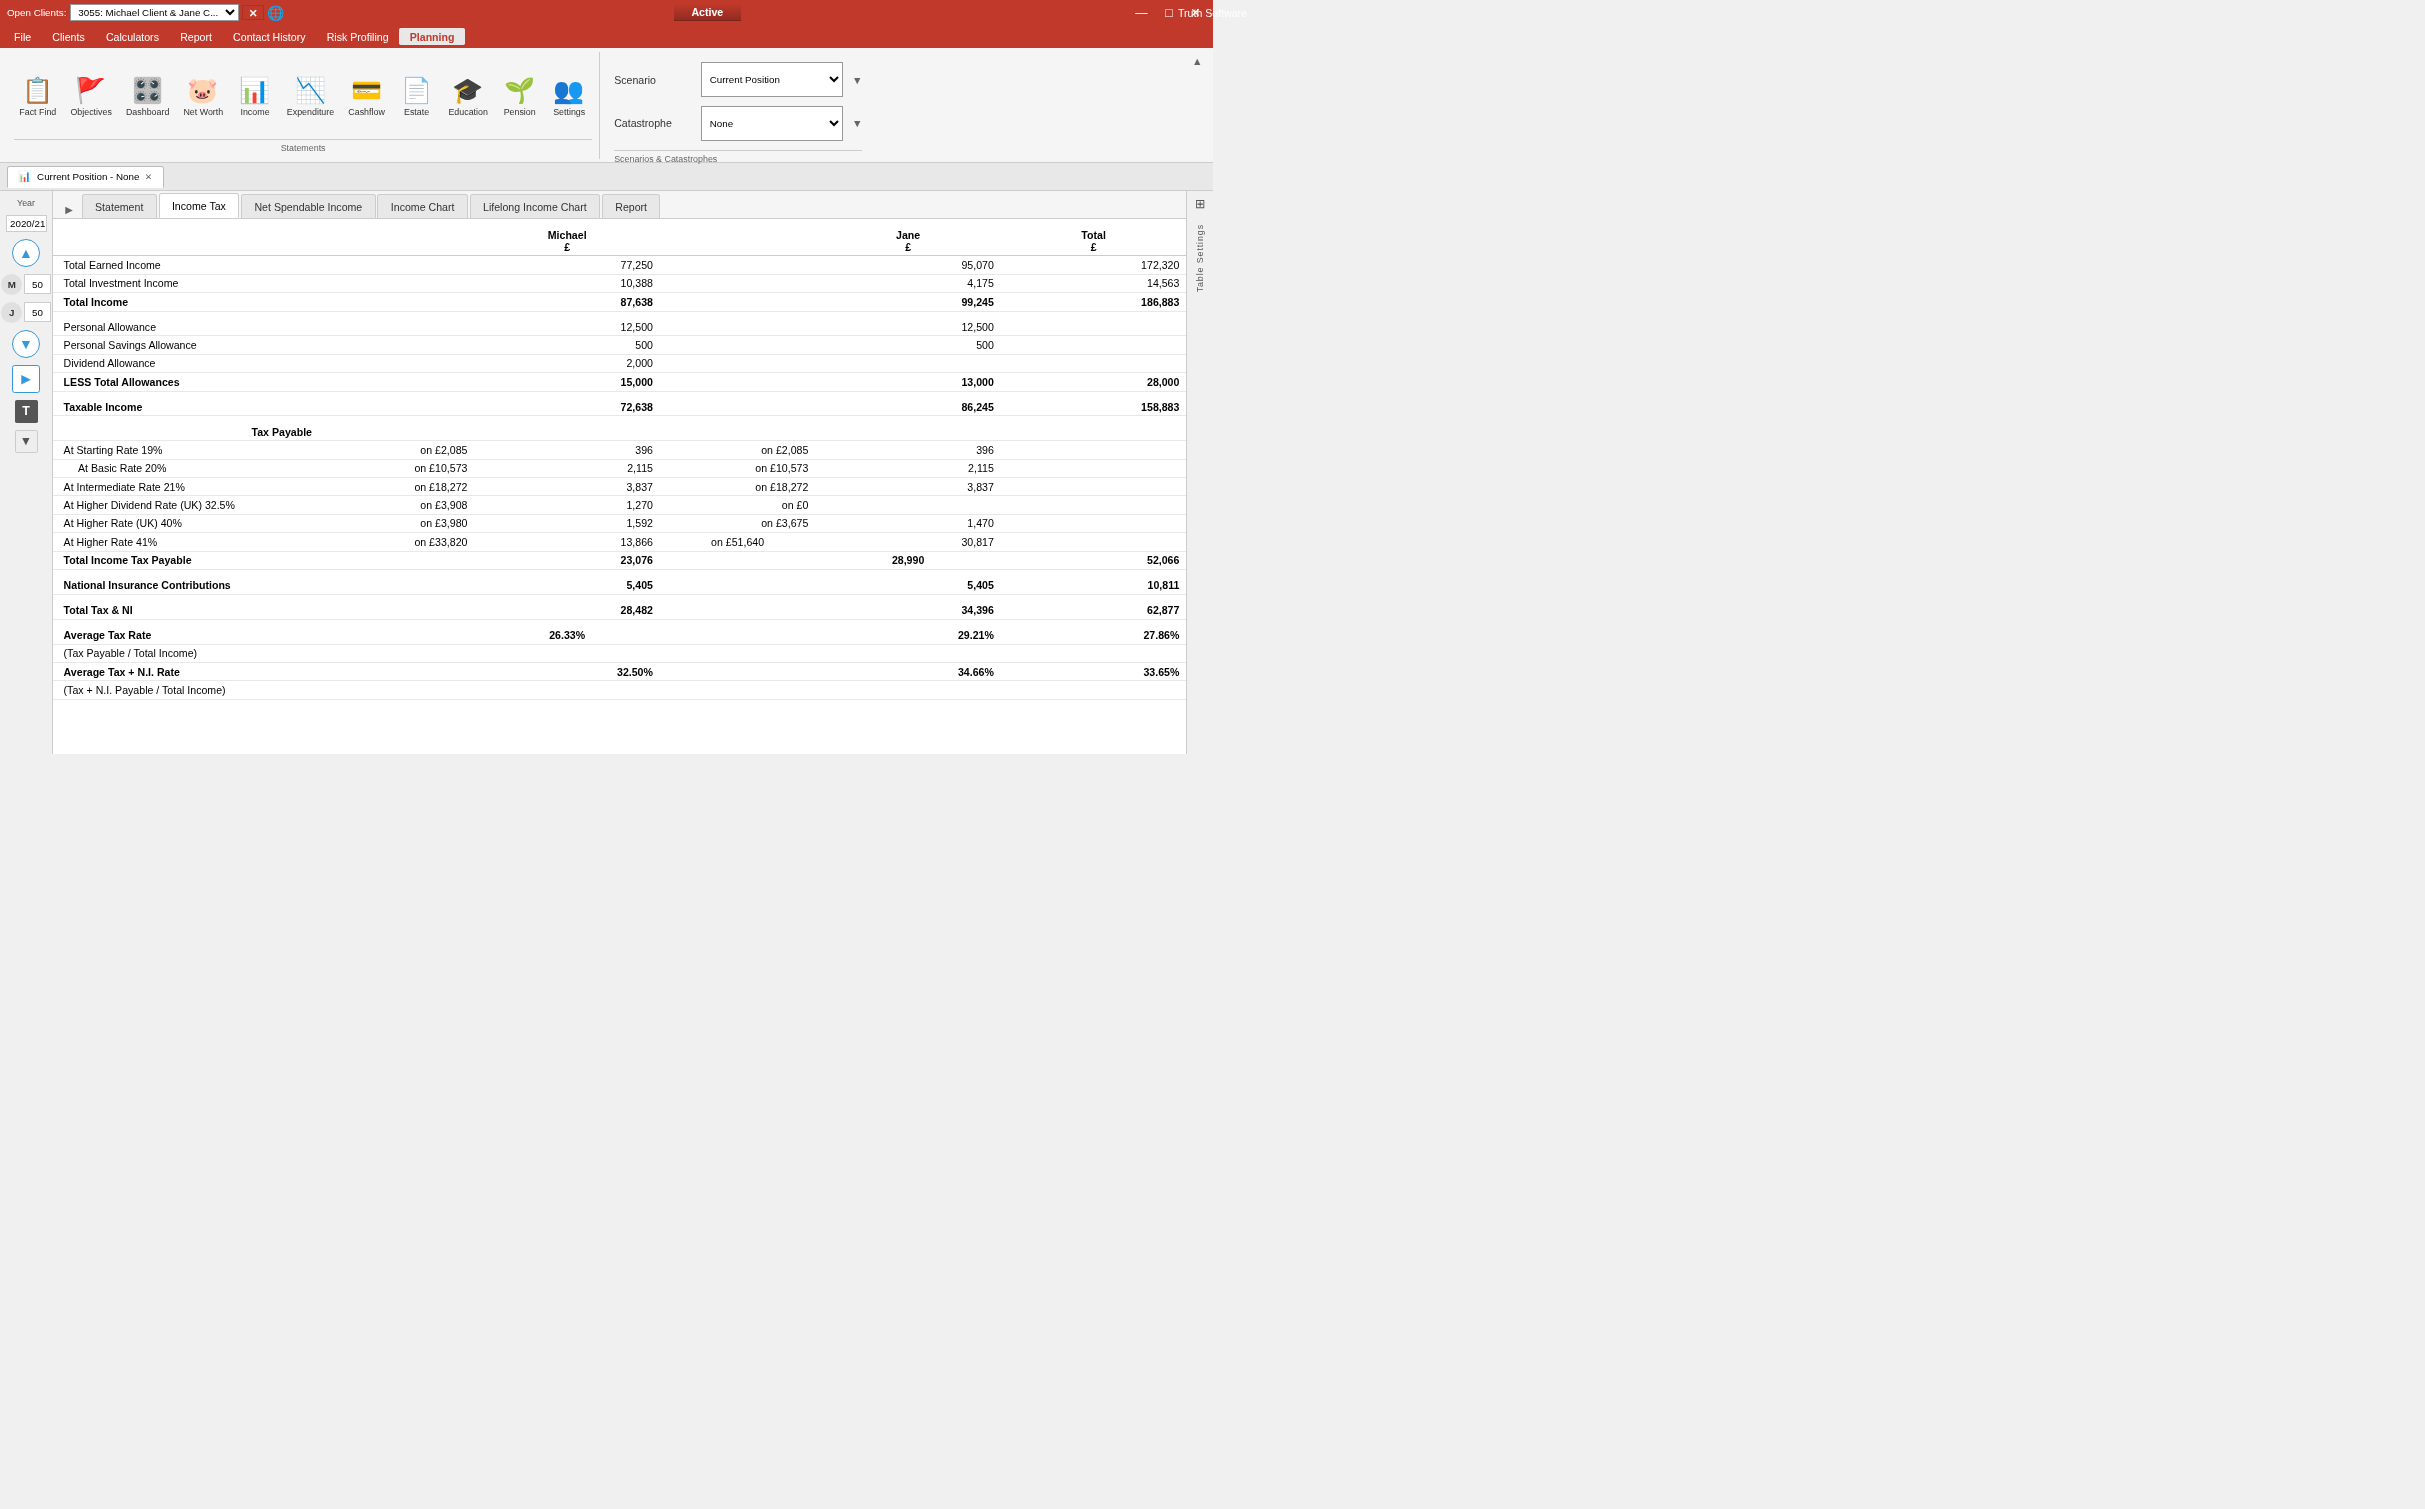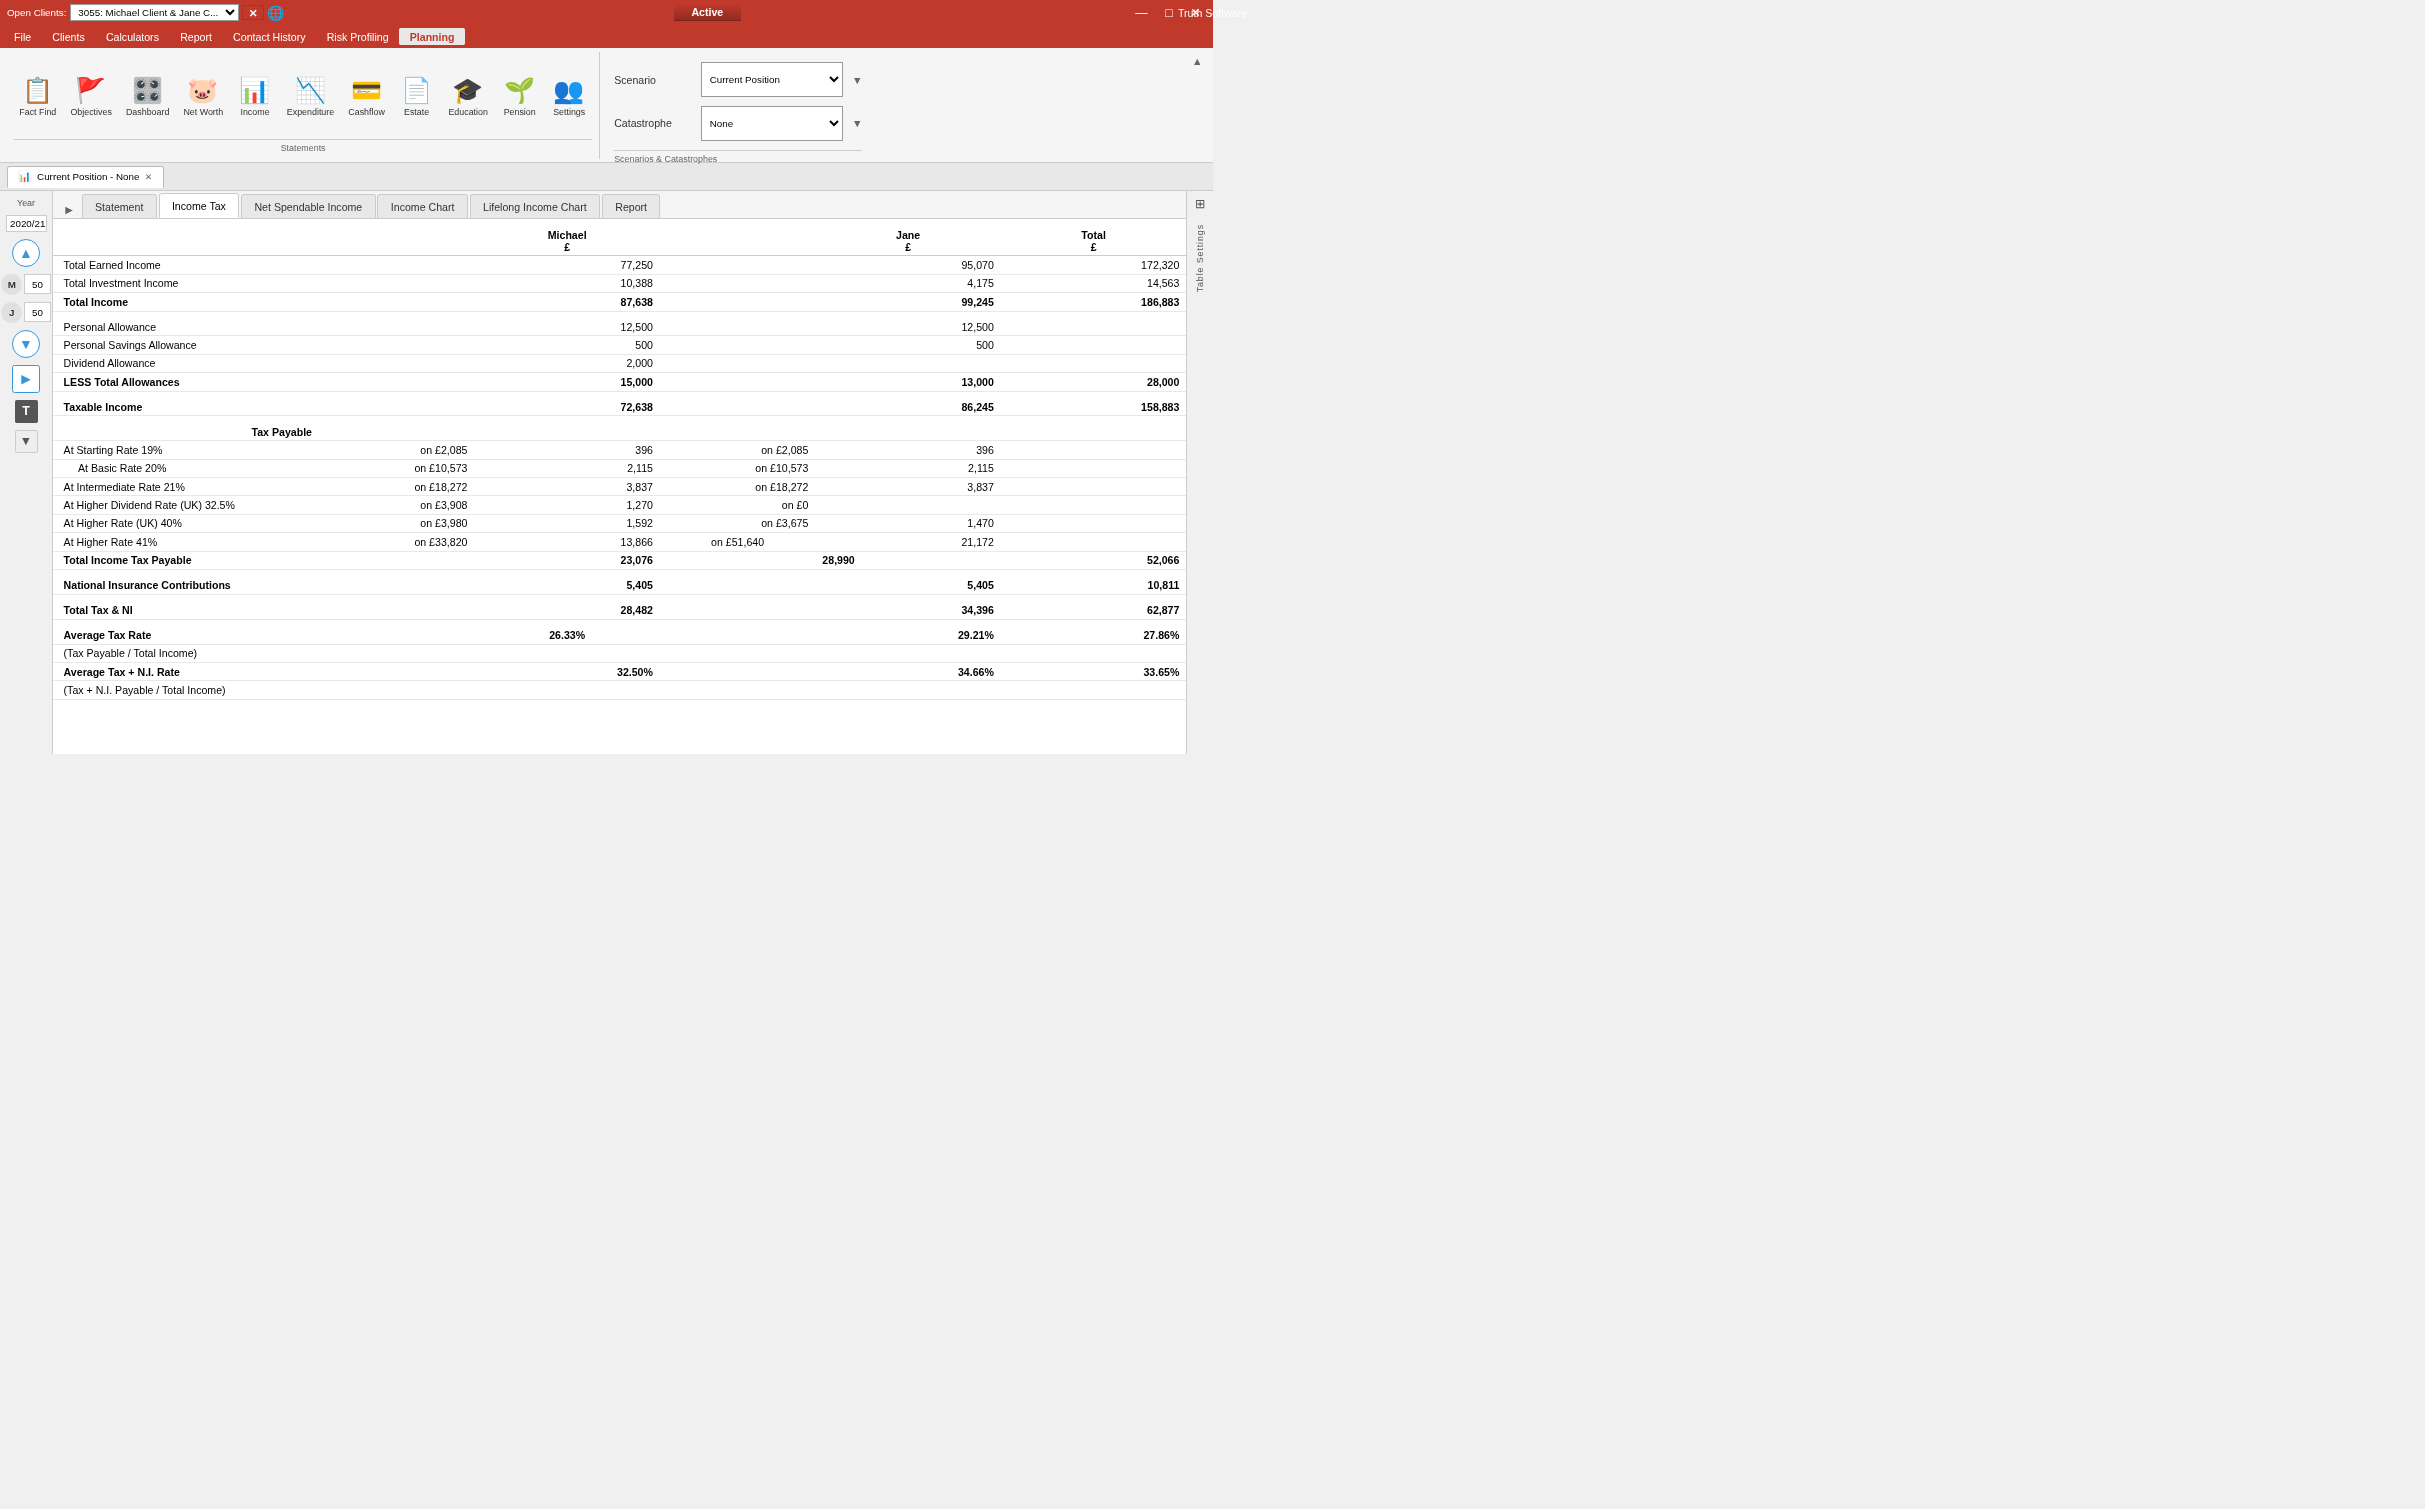--- a/index.html
+++ b/index.html
@@ -456,29 +456,29 @@
               <td style="text-align: right; min-width: 80px;">1,592</td>
               <td style="text-align: right;">on £3,675</td>
               <td style="text-align: right; min-width: 80px;">1,470</td>
               <td style="text-align: right; min-width: 80px;"></td>
             </tr>
             <tr>
               <td style="text-align: left; padding-left: 10.6px;">At Higher Rate 41%</td>
               <td style="text-align: right;">on £33,820</td>
               <td style="text-align: right; min-width: 80px;">13,866</td>
               <td style="text-align: center;">on £51,640</td>
-              <td style="text-align: right; min-width: 80px;">21,172</td>
+              <td style="text-align: right; min-width: 80px;">30,817</td>
               <td style="text-align: right; min-width: 80px;"></td>
             </tr>
             <tr>
               <td style="text-align: left; font-weight: bold; padding-left: 10.6px;">Total Income Tax Payable</td>
               <td style="text-align: right;"></td>
               <td style="text-align: right; font-weight: bold; min-width: 80px;">23,076</td>
               <td style="text-align: right;"></td>
-              <td style="text-align: left; font-weight: bold; min-width: 80px;">28,990</td>
+              <td style="text-align: center; font-weight: bold; min-width: 80px;">28,990</td>
               <td style="text-align: right; font-weight: bold; min-width: 80px;">52,066</td>
             </tr>
             <tr style="height: 7px;"></tr>
             <tr>
               <td style="text-align: left; font-weight: bold; padding-left: 10.6px;">National Insurance Contributions</td>
               <td style="text-align: right;"></td>
               <td style="text-align: right; font-weight: bold; min-width: 80px;">5,405</td>
               <td style="text-align: right;"></td>
               <td style="text-align: right; font-weight: bold; min-width: 80px;">5,405</td>
               <td style="text-align: right; font-weight: bold; min-width: 80px;">10,811</td>

